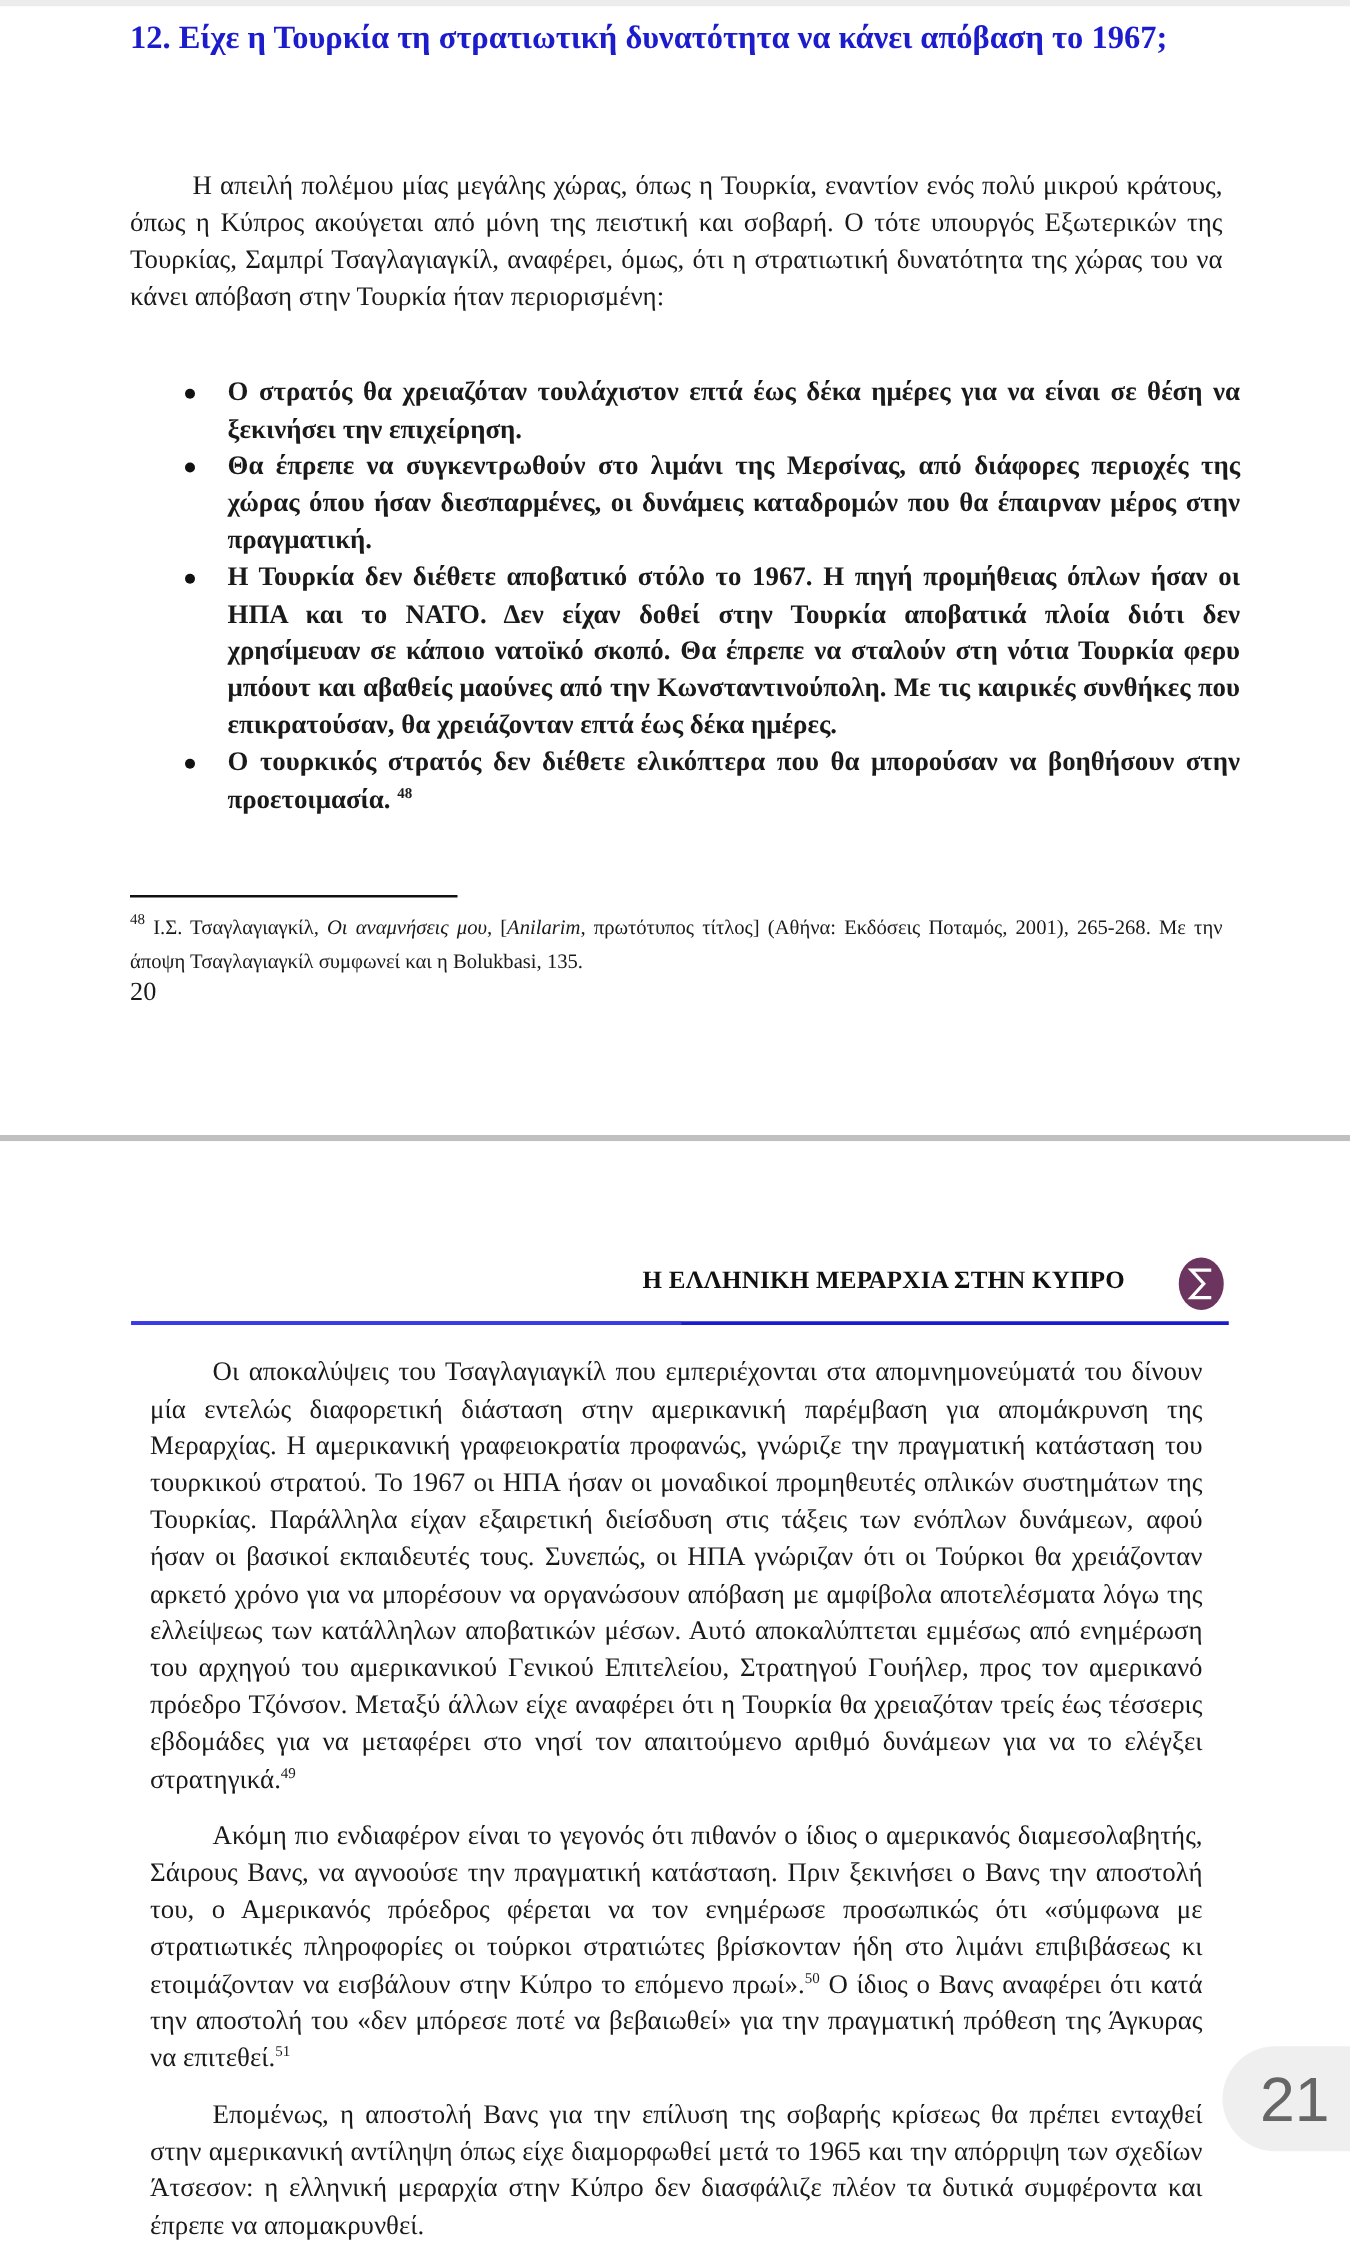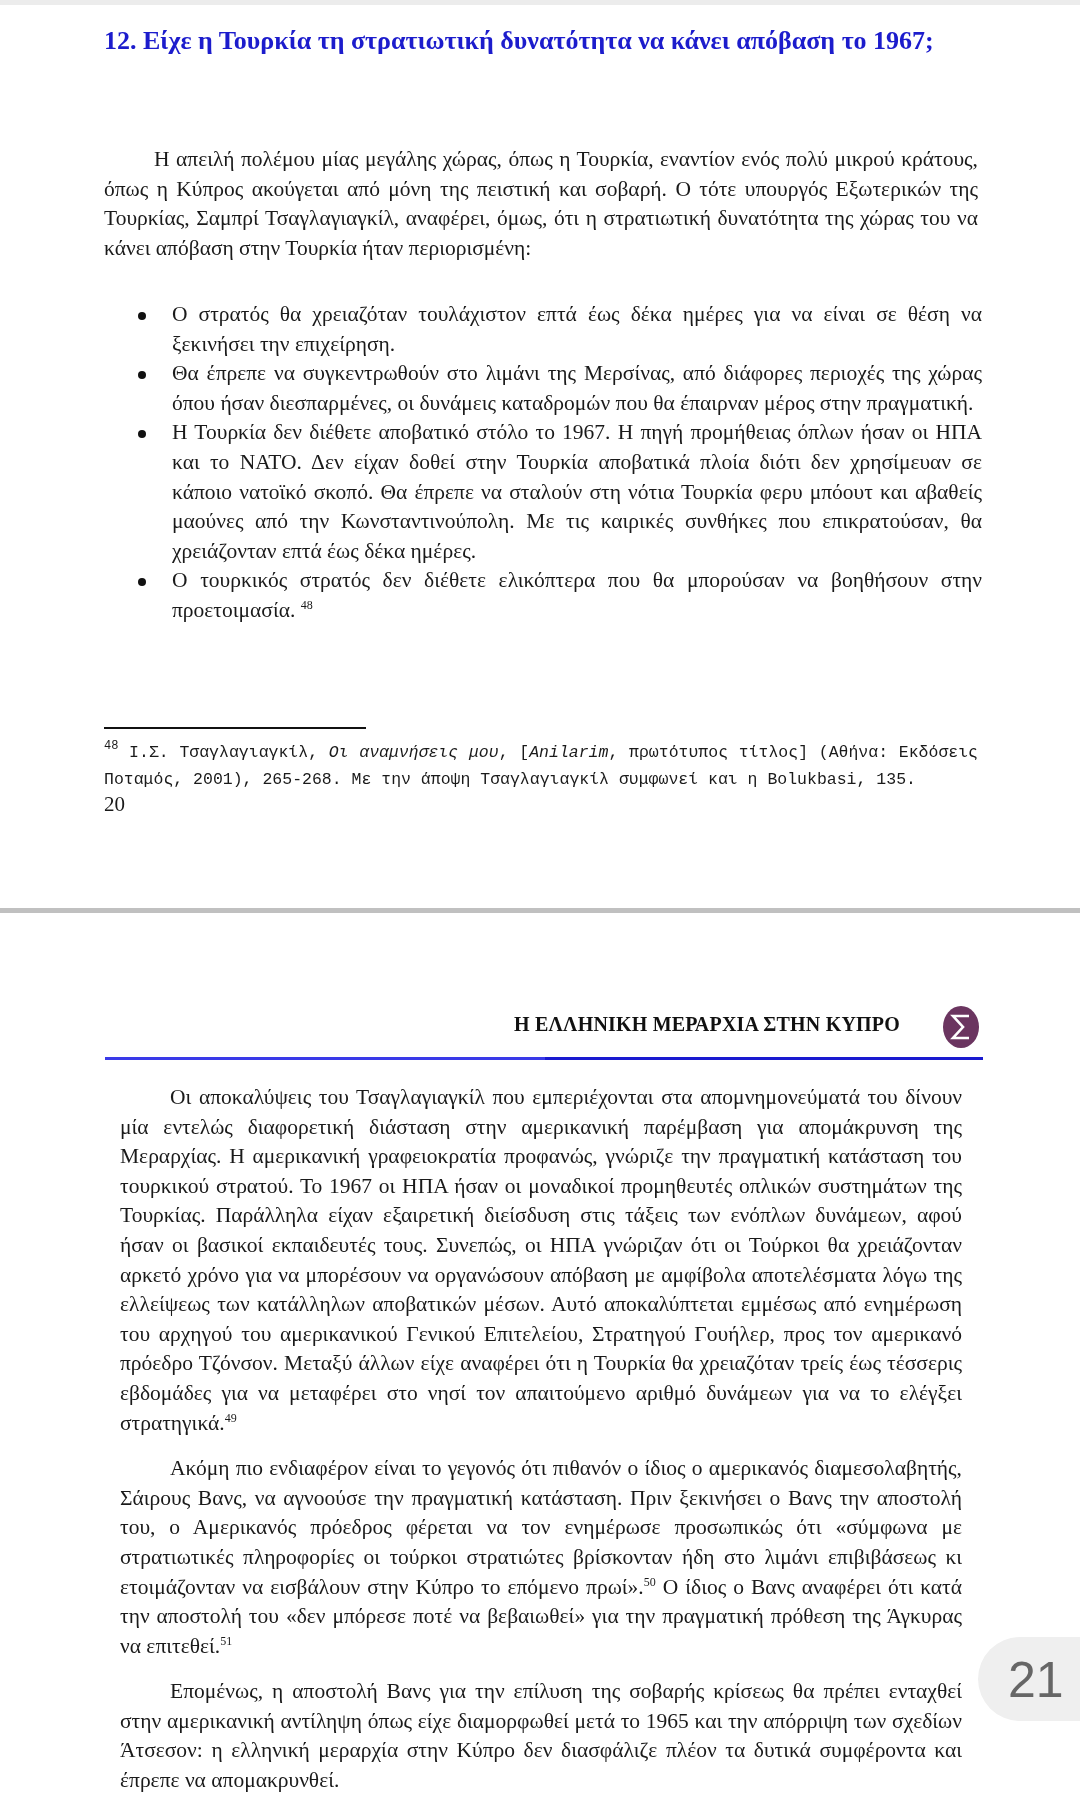--- a/index.html
+++ b/index.html
@@ -4,46 +4,46 @@
 <style>
   html, body { margin: 0; padding: 0; }
   body {
     width: 1080px; height: 1812px; overflow: hidden; position: relative;
     background: #ffffff;
     font-family: "DejaVu Serif", "Liberation Serif", serif;
     color: #1a1a1a;
   }
   .topbar { position: absolute; left: 0; top: 0; width: 1080px; height: 5px; background: #ececec; }
   .page { position: absolute; left: 0; width: 1080px; background: #fff; }
-  .page1 { top: 22px; height: 842px; }
+  .page1 { top: 11px; height: 842px; }
   .sep { position: absolute; left: 0; top: 908px; width: 1080px; height: 5px; background: #c0c0c0; }
   .page2 { top: 913px; height: 732px; }
 
   .title {
     position: absolute; left: 104px; top: 2px; width: 880px;
     font-family: "Liberation Serif", serif; font-weight: bold;
     font-size: 26px; line-height: 34px; color: #1c1ccc;
   }
   .text {
     font-family: "Liberation Serif", serif; font-size: 21.5px; line-height: 29.6px;
     text-align: justify; color: #1a1a1a; margin: 0;
   }
   .indent { text-indent: 50px; margin-top: 24px; }
   .para1 { position: absolute; left: 104px; top: 99px; width: 874px; }
 
-  .bullets { position: absolute; left: 104px; top: 274px; width: 874px; margin: 4px; padding: 0; list-style: none; }
+  .bullets { position: absolute; left: 104px; top: 274px; width: 874px; margin: 14px; padding: 0; list-style: none; font-weight: bold; }
   .bullets li { position: relative; padding-left: 64px; }
   .bullets li .dot {
     position: absolute; left: 30px; top: 12px; width: 8px; height: 8px; border-radius: 50%; background: #111;
   }
   sup { font-size: 12px; line-height: 0; vertical-align: 8px; }
 
   .fn-rule { position: absolute; left: 104px; top: 705px; width: 262px; height: 2px; background: #111; }
   .footnote { position: absolute; left: 104px; top: 717px; width: 874px;
-    font-family: Liberation Mono, monospace; font-size: 16.5px; line-height: 27px; text-align: justify; }
+    font-family: Liberation Serif, serif; font-size: 16.5px; line-height: 27px; text-align: justify; }
   .footnote i { font-style: italic; }
   .pnum1 { position: absolute; left: 104px; top: 770px; font-family: "Liberation Serif", serif; font-size: 21px; }
 
   .runhead { position: absolute; left: 440px; top: 100px; width: 460px; text-align: right;
     font-family: "Liberation Serif", serif; font-weight: bold; font-size: 20px; letter-spacing: 0.2px; color: #111; }
   .sigma { position: absolute; left: 942px; top: 92px; width: 38px; height: 44px; }
   .hrule { position: absolute; left: 105px; top: 144px; width: 878px; height: 3px; background: #1a1ad0; }
   .hrule .light { position: absolute; left: 0; top: 0; width: 440px; height: 3px; background: #3a3ae8; }
   .body2 { position: absolute; left: 104px; top: 154px; width: 874px; }
   .body2 p { margin: 16px; }

